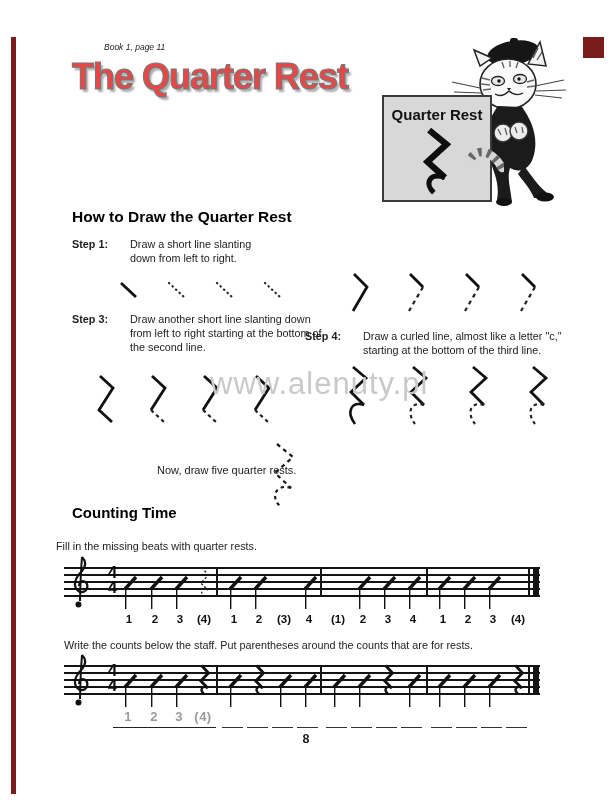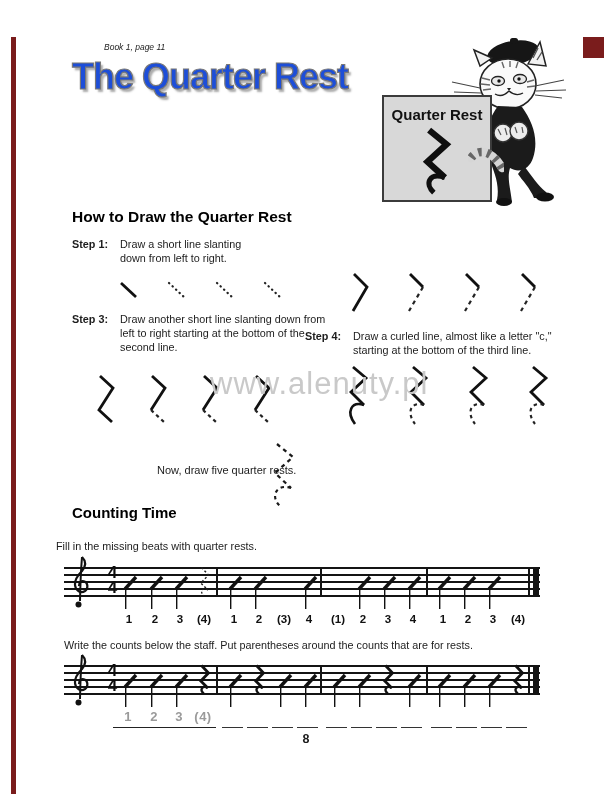--- a/index.html
+++ b/index.html
@@ -4,35 +4,35 @@
 <style>
   html,body{margin:0;padding:0;background:#e9e9e9;}
   #page{position:relative;width:612px;height:800px;margin:0 auto;background:#ffffff;overflow:hidden;
         font-family:"Liberation Sans",sans-serif;color:#1c1c1c;}
   .abs{position:absolute;}
   
   #red-bar{left:11px;top:37px;width:5px;height:757px;background:#7a1c1c;}
   #red-square{left:583px;top:37px;width:21px;height:21px;background:#7a1c1c;}
   
   #book-ref{left:72px;top:42px;font-style:italic;font-size:8.5px;color:#222;margin-left:32px;}
-  #title{left:72px;top:56px;font-size:36px;font-weight:700;letter-spacing:-1px;color:#1d4ed8;
+  #title{left:72px;top:56px;font-size:36px;font-weight:700;letter-spacing:-1px;color:#ef4444;
          -webkit-text-stroke:1.2px #787878;text-shadow:2.5px 2.5px 2px rgba(70,70,70,.45);white-space:nowrap;}
   #intro{left:90px;top:132px;font-size:11px;}
   .term{font-weight:700;font-style:italic;}
   
   #rest-box{left:382px;top:95px;width:110px;height:107px;background:#d8d8d8;border:2px solid #3b3b3b;
             z-index:2;box-sizing:border-box;text-align:center;}
   #rest-box .lbl{margin-top:9px;font-size:15px;font-weight:700;color:#111;}
   #cat{left:450px;top:36px;z-index:1;}
   #tail{left:468px;top:144px;z-index:3;}
   
   .h1{font-size:15.5px;font-weight:700;color:#000;}
   #howto-h{left:72px;top:208px;}
   #counting-h{left:72px;top:504px;font-size:15px;}
-  .step{position:absolute;display:flex;gap:6px;font-size:10.8px;line-height:1.3;}
+  .step{position:absolute;display:flex;gap:16px;font-size:10.8px;line-height:1.3;}
   .step-label{font-weight:700;white-space:nowrap;width:42px;flex:none;}
   .glyphrow{position:absolute;display:flex;align-items:flex-start;}
   #instr1{left:56px;top:540px;font-size:10.8px;}
   #instr2{left:64px;top:639px;font-size:10.8px;}
   #practice{left:117px;top:464px;font-size:11px;padding-left:40px;}
   
   #watermark{left:210px;top:366px;font-size:31px;color:#c9c9c9;letter-spacing:1px;z-index:5;pointer-events:none;}
   
   .staff{position:absolute;left:64px;width:476px;height:30px;}
   #staff1{top:567px;} #staff2{top:665px;}

